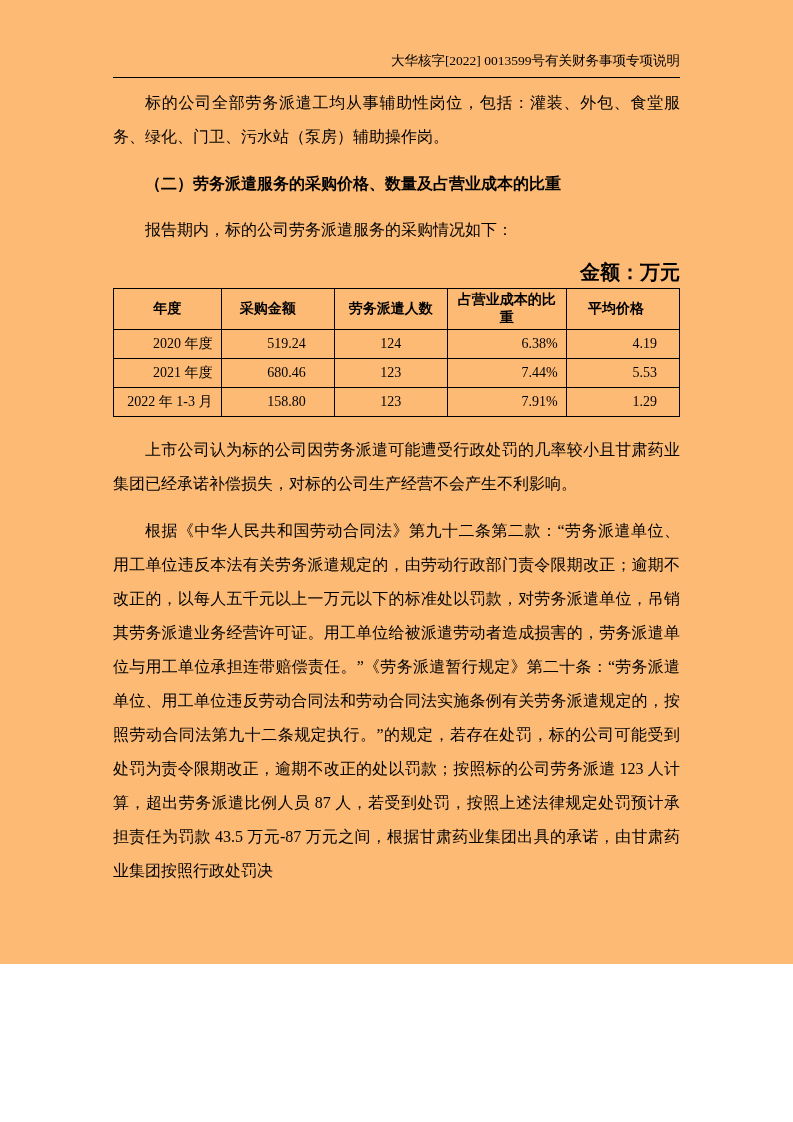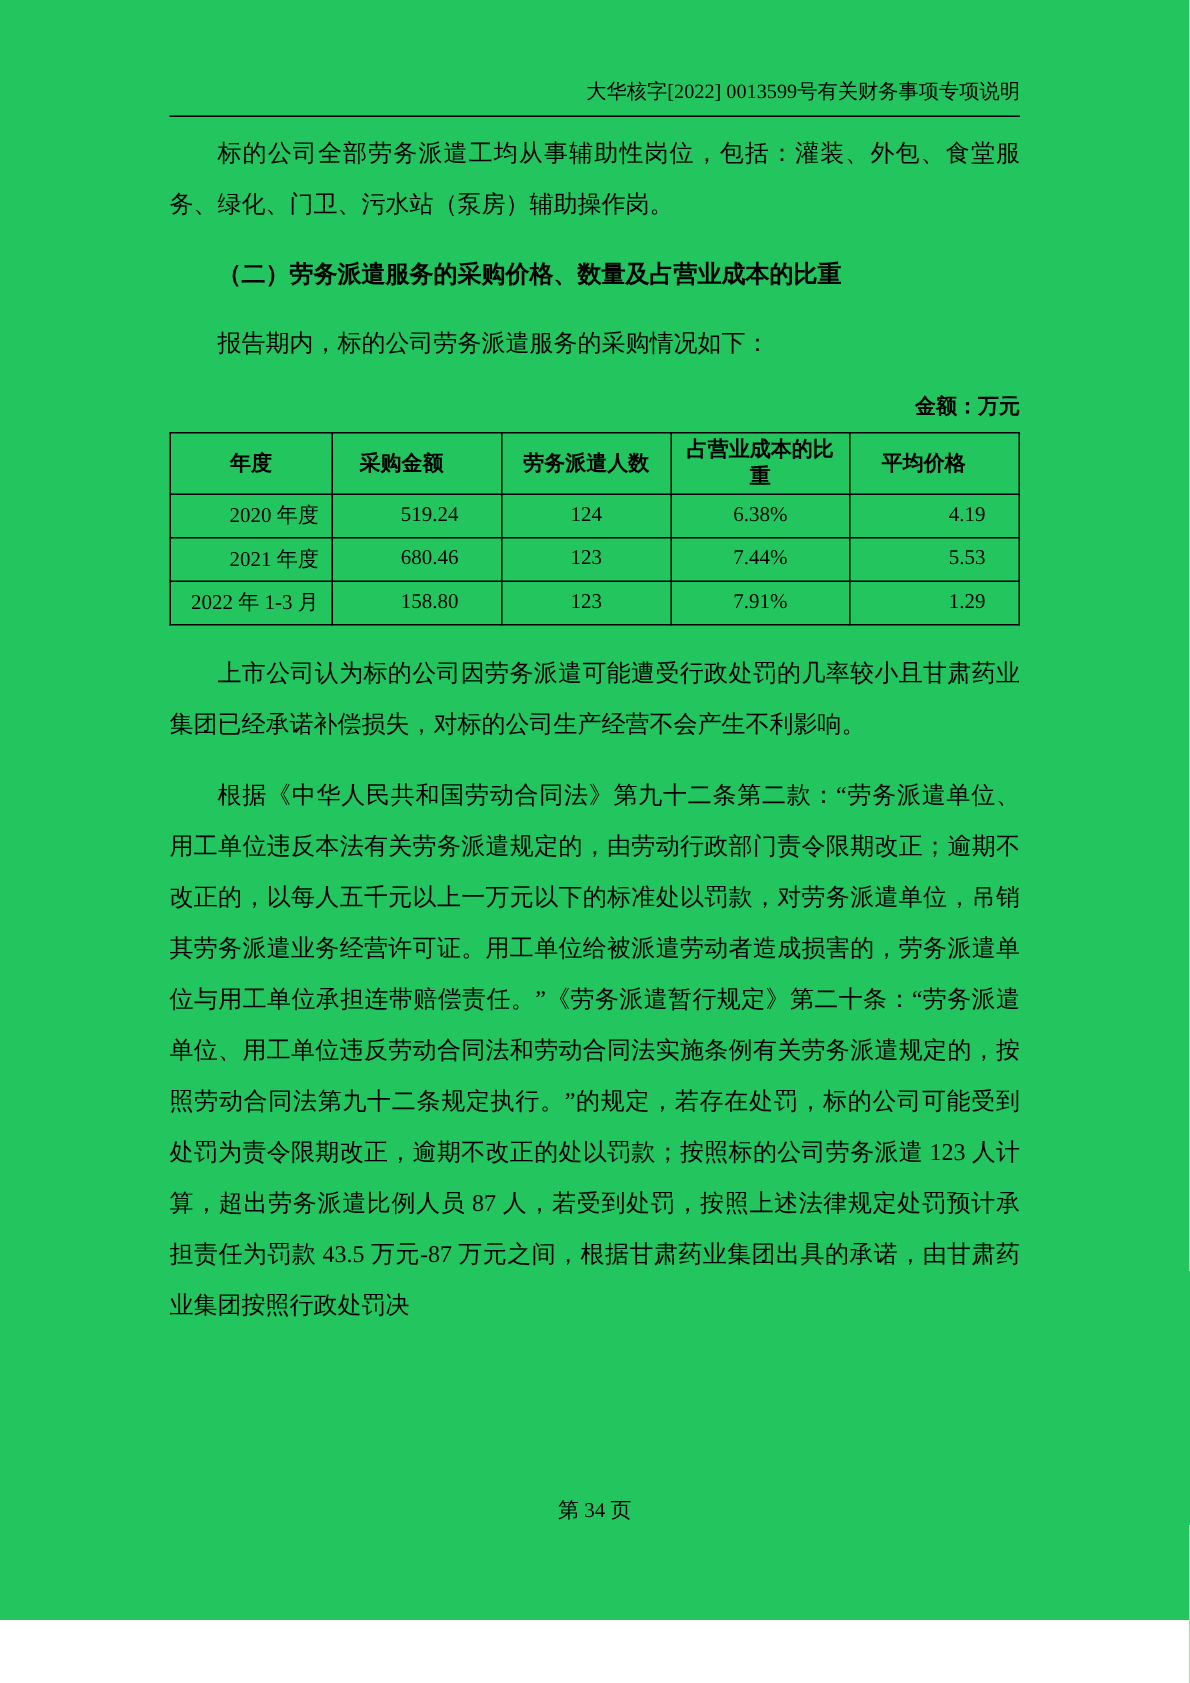--- a/index.html
+++ b/index.html
@@ -1,22 +1,22 @@
 <!DOCTYPE html>
 <html><head>
 <meta charset="utf-8">
 <style>
   * { box-sizing: border-box; }
   html, body { margin: 0; padding: 0; background: #ffffff; }
   .page {
     position: relative;
     width: 793px;
-    height: 1080px;
+    height: 964px;
     margin: 0 auto;
-    background: #22c55e;
+    background: #fdba74;
     color: #000000;
     font-family: "Liberation Serif", "DejaVu Serif", serif;
     overflow: hidden;
   }
   .doc-header {
     position: absolute;
     top: 52px;
     left: 113px;
     width: 567px;
     text-align: right;
@@ -40,21 +40,21 @@
   .indent { text-indent: 2em; }
   .heading {
     font-size: 16px;
     line-height: 34px;
     font-weight: bold;
     text-align: justify;
     text-indent: 2em;
     margin: 12px 0 12px 0;
   }
   .unit-label {
-    font-size: 14px;
+    font-size: 20px;
     font-weight: bold;
     text-align: right;
     line-height: 24px;
     margin: 2px 0 4px 0;
   }
   table.data-table {
     width: 100%;
     border-collapse: collapse;
     border: 1.5px solid #000;
     font-size: 14px;
@@ -66,21 +66,21 @@
     padding: 2px 8px;
     font-weight: normal;
   }
   table.data-table th {
     font-weight: bold;
     text-align: center;
   }
   .col-year   { width: 19%; text-align: right; }
   .col-amount { width: 20%; text-align: right; padding-right: 28px !important; }
   .col-count  { width: 20%; text-align: center; margin-left: 48px; }
-  .col-ratio  { width: 21%; text-align: center; }
+  .col-ratio  { width: 21%; text-align: right; }
   .col-price  { width: 20%; text-align: right; padding-right: 22px !important; }
   .doc-footer {
     position: absolute;
     top: 998px;
     left: 113px;
     width: 567px;
     text-align: center;
     font-size: 14px;
   }
 </style>

